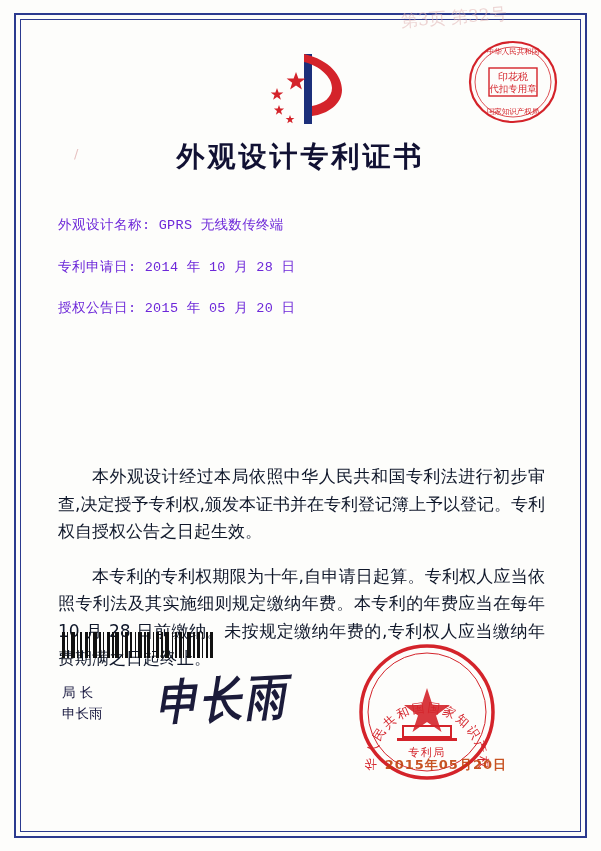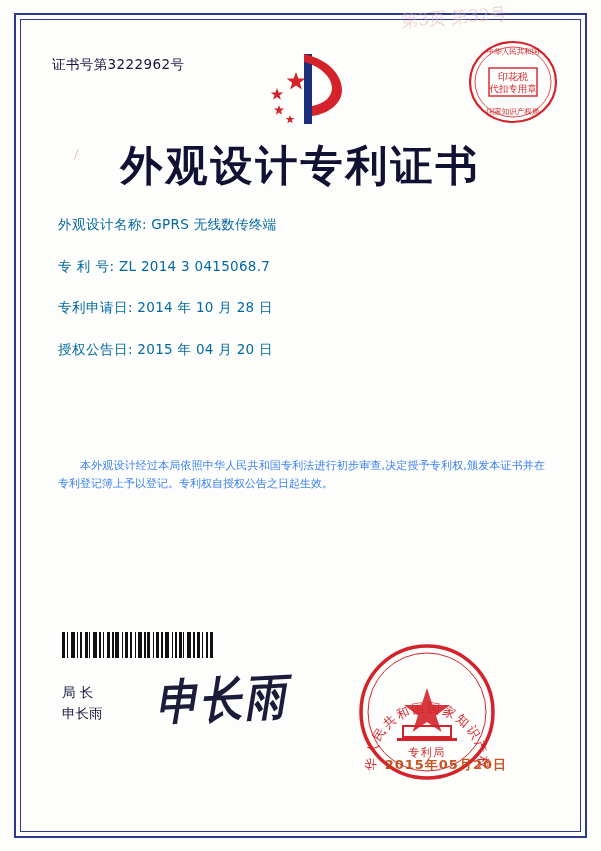--- a/index.html
+++ b/index.html
@@ -94,56 +94,57 @@
     font-size: 13px;
     opacity: .6;
   }
   
   .title {
     position: absolute;
     top: 104px;
     left: 0;
     right: 0;
     text-align: center;
-    font-size: 42px;
+    font-size: 28px;
     font-weight: bold;
     letter-spacing: 3px;
     color: #111133;
     font-family: "DejaVu Sans", sans-serif;
   }
   
   .fields {
     position: absolute;
     top: 182px;
     left: 22px;
     right: 18px;
   }
   .field-row {
     font-size: 13.5px;
-    color: #0369a1;
+    color: #6d28d9;
     margin-bottom: 23.5px;
     white-space: nowrap;
+    font-family: Liberation Mono, monospace;
   }
   .field-label {
     display: inline-block;
     letter-spacing: 0.5px;
   }
   .field-value {
     display: inline-block;
     letter-spacing: 0.3px;
   }
   
   .paragraphs {
     position: absolute;
     top: 412px;
     left: 22px;
     right: 20px;
-    font-size: 11px;
+    font-size: 17px;
     line-height: 1.62;
-    color: #3b82f6;
+    color: #0f172a;
     text-align: justify;
   }
   .para {
     text-indent: 2em;
     margin-bottom: 2px;
   }
   
   .barcode {
     position: absolute;
     left: 26px;
@@ -215,23 +216,20 @@
 
 <div id="certificate">
 
   <div class="border-outer"></div>
   <div class="border-inner"></div>
 
   <div class="content">
 
     <div class="faint-note">第3页 第32号</div>
 
-    <div class="cert-no">
-      <span>证书号第</span><span>3222962</span><span>号</span>
-    </div>
 
     <div class="faint-mark">/</div>
 
     <div class="logo">
       <svg viewBox="0 0 110 80" width="110" height="80">
         <path d="M58 4 L58 74 L66 74 L66 4 Z" fill="#1c2f7a"></path>
         <path d="M58 4 C84 10, 96 26, 96 40 C96 54, 82 64, 66 66 L66 56 C78 54, 86 47, 86 38 C86 27, 74 16, 58 12 Z" fill="#d4232a"></path>
         <path d="M50 22 L52.4 28.6 L59.4 28.6 L53.8 32.8 L55.9 39.6 L50 35.5 L44.1 39.6 L46.2 32.8 L40.6 28.6 L47.6 28.6 Z" fill="#d4232a"></path>
         <path d="M31 38 L32.6 42.4 L37.3 42.4 L33.5 45.2 L34.9 49.7 L31 47 L27.1 49.7 L28.5 45.2 L24.7 42.4 L29.4 42.4 Z" fill="#d4232a"></path>
         <path d="M33 55 L34.3 58.6 L38.1 58.6 L35 61 L36.1 64.7 L33 62.5 L29.9 64.7 L31 61 L27.9 58.6 L31.7 58.6 Z" fill="#d4232a"></path>
@@ -252,35 +250,32 @@
     </div>
 
     <div class="title">外观设计专利证书</div>
 
     <div class="fields">
       <div class="field-row">
         <span class="field-label">外观设计名称:</span>
         <span class="field-value">GPRS 无线数传终端</span>
       </div>
       <div class="field-row">
-        <span class="field-label">专 利 号:</span>
-        <span class="field-value">ZL 2014 3 0415068.7</span>
-      </div>
-      <div class="field-row">
         <span class="field-label">专利申请日:</span>
         <span class="field-value">2014 年 10 月 28 日</span>
       </div>
       <div class="field-row">
         <span class="field-label">授权公告日:</span>
-        <span class="field-value">2015 年 04 月 20 日</span>
+        <span class="field-value">2015 年 05 月 20 日</span>
       </div>
     </div>
 
     <div class="paragraphs">
       <p class="para">本外观设计经过本局依照中华人民共和国专利法进行初步审查,决定授予专利权,颁发本证书并在专利登记簿上予以登记。专利权自授权公告之日起生效。</p>
+      <p class="para">本专利的专利权期限为十年,自申请日起算。专利权人应当依照专利法及其实施细则规定缴纳年费。本专利的年费应当在每年 10 月 28 日前缴纳。未按规定缴纳年费的,专利权人应当缴纳年费期满之日起终止。</p>
     </div>
 
     <div class="barcode">
       <i style="width:3px"></i>
         <i style="width:2px;background:transparent"></i>
       <i style="width:1px"></i>
         <i style="width:3px;background:transparent"></i>
       <i style="width:4px"></i>
         <i style="width:2px;background:transparent"></i>
       <i style="width:1px"></i>

